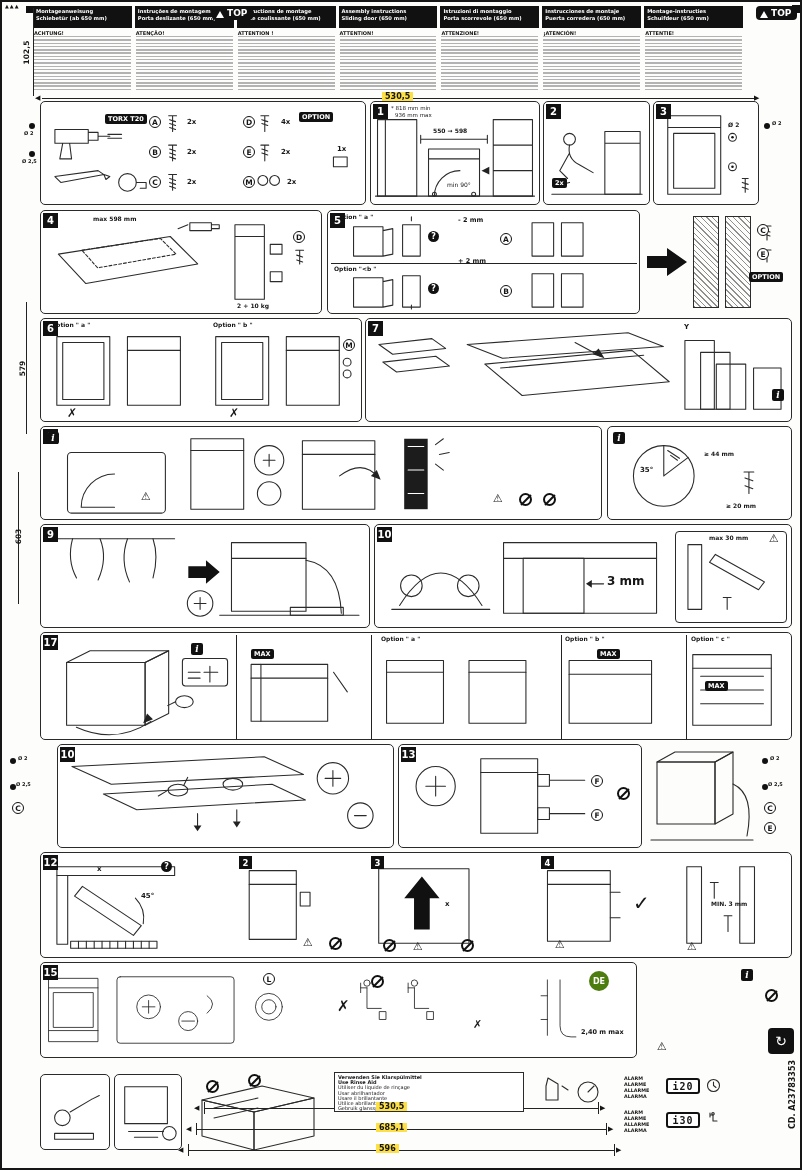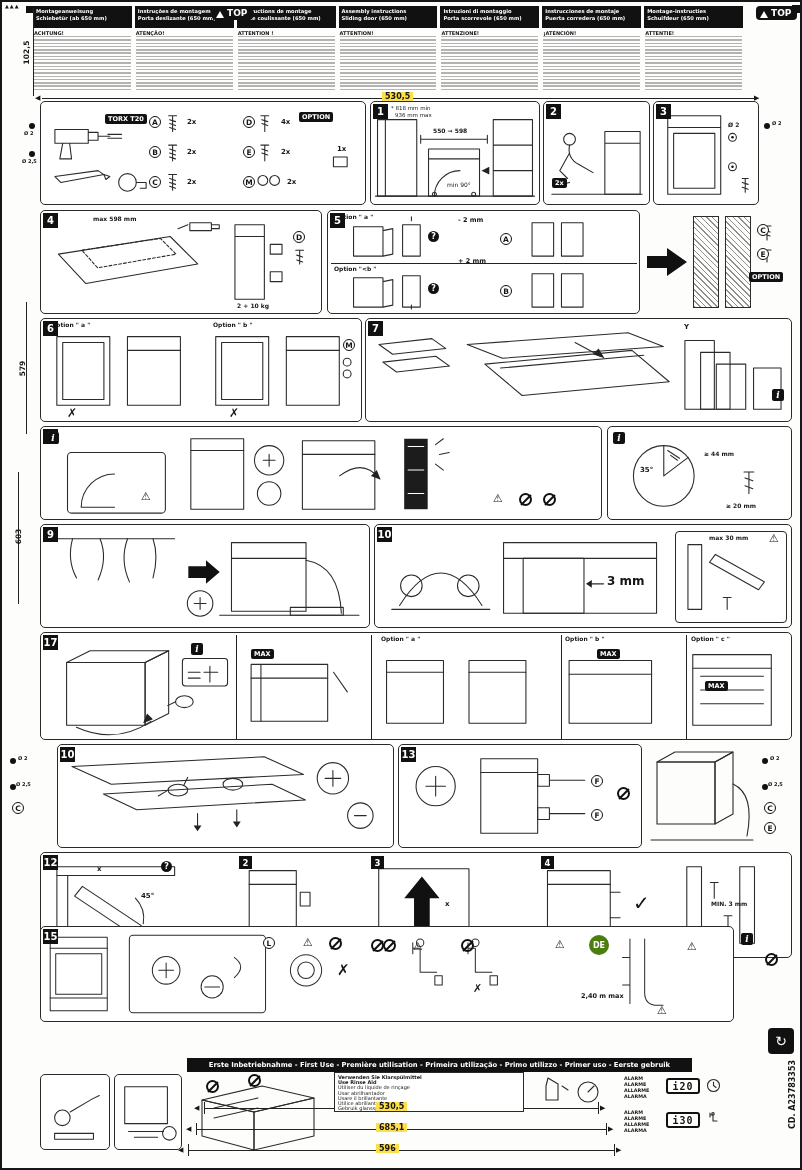--- a/index.html
+++ b/index.html
@@ -516,21 +516,21 @@
     <div class="no" style="left:342px;top:86px"></div>
     <span class="warn" style="left:372px;top:88px">⚠</span>
     <div class="no" style="left:420px;top:86px"></div>
     <div class="sub" style="left:500px;top:3px">4</div>
     <span class="chk" style="left:592px;top:40px;font-size:20px">✓</span>
     <span class="warn" style="left:514px;top:86px">⚠</span>
     <div class="lbl b" style="left:670px;top:48px;font-size:6px">MIN. 3 mm</div>
     <span class="warn" style="left:646px;top:88px">⚠</span>
   </div>
 
-  <div class="panel" style="left:38px;top:924px;width:694px;height:96px">
+  <div class="panel" style="left:38px;top:960px;width:597px;height:96px">
     <div class="badge" style="left:2px;top:2px">15</div>
     <svg class="art" viewBox="0 0 752 96">
       <rect x="10" y="8" width="62" height="80"></rect>
         <path d="M10 20 h62 M16 26 h50 v44 h-50 z M10 74 h62"></path>
       <rect x="96" y="6" width="148" height="84" rx="4"></rect>
       <circle cx="136" cy="44" r="15"></circle>
         <circle cx="186" cy="62" r="12"></circle>
         <path d="M128 44 h16 M136 36 v16 M178 62 h16"></path>
       <path d="M210 30 q14 10 0 22"></path>
       <circle cx="288" cy="44" r="17"></circle>
@@ -547,21 +547,20 @@
     <span class="x" style="left:296px;top:36px;font-size:15px">✗</span>
     <div class="no" style="left:330px;top:12px"></div>
     <span class="x" style="left:432px;top:56px;font-size:11px">✗</span>
     <div class="debadge" style="left:548px;top:8px">DE</div>
     <div class="lbl b" style="left:540px;top:66px;font-size:6.5px">2,40 m max</div>
     <div class="info" style="left:700px;top:6px">i</div>
     <div class="no" style="left:724px;top:26px"></div>
     <span class="warn" style="left:616px;top:78px">⚠</span>
   </div>
 
-  <div class="blackbar" style="left:185px;top:1056px;width:505px;height:14px">Erste Inbetriebnahme - First Use - Première utilisation - Primeira utilização - Primo utilizzo - Primer uso - Eerste gebruik</div>
 
   <div class="panel" style="left:38px;top:1072px;width:70px;height:76px">
     <svg class="art" viewBox="0 0 70 76">
       <circle cx="22" cy="44" r="8"></circle>
         <path d="M30 38 l22 -13 M52 25 l8 -4"></path>
         <rect x="14" y="60" width="40" height="6"></rect>
     </svg>
   </div>
   <div class="panel" style="left:112px;top:1072px;width:68px;height:76px">
     <svg class="art" viewBox="0 0 68 76">

